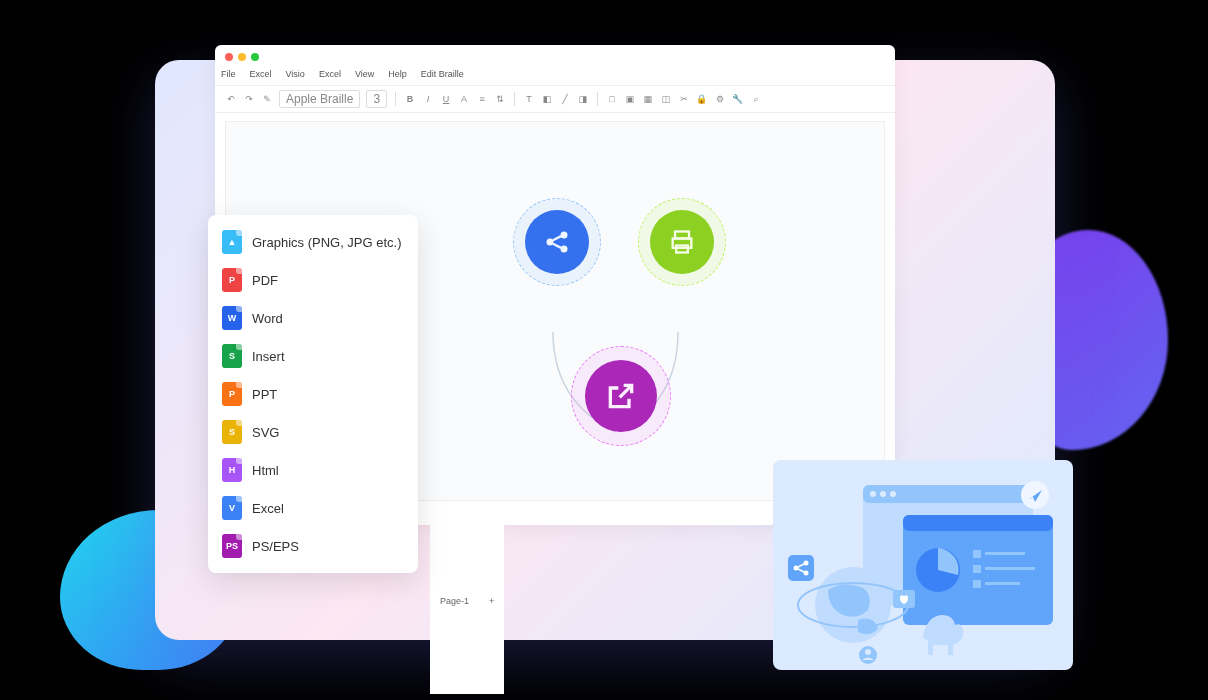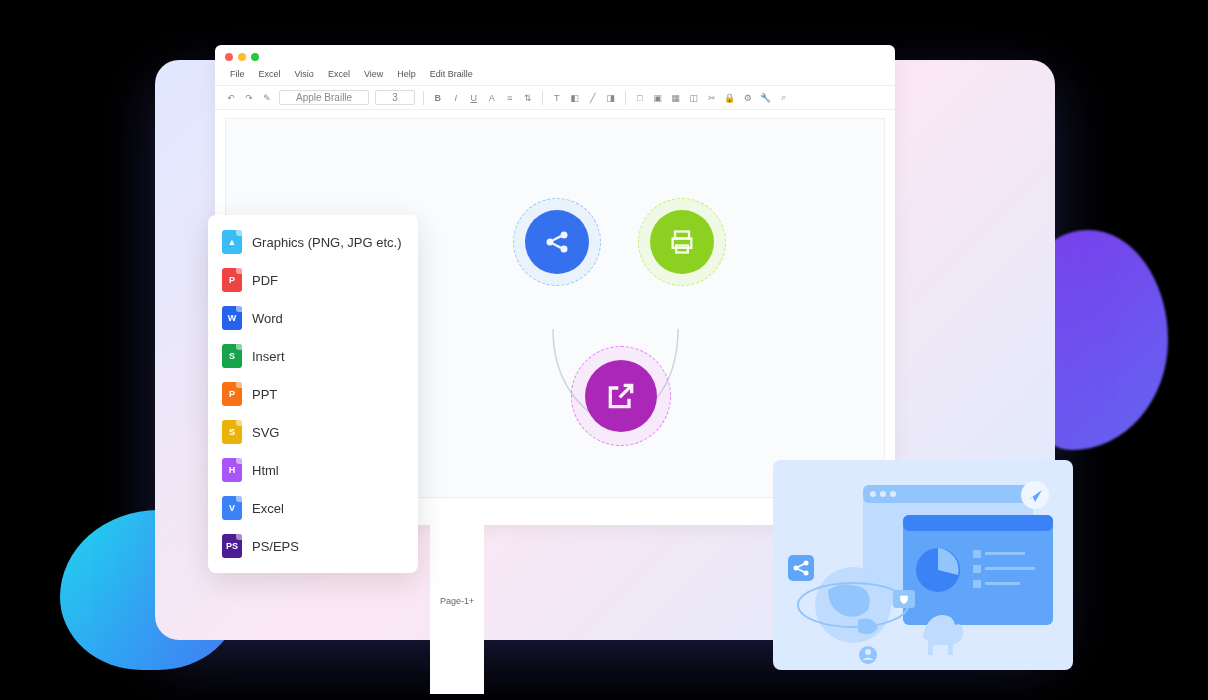--- a/index.html
+++ b/index.html
@@ -65,41 +65,41 @@
       padding: 8px 10px;
     }
     .win-dots span { width: 8px; height: 8px; border-radius: 50%; display: block; }
     .dot-r { background: #ff5f56; }
     .dot-y { background: #ffbd2e; }
     .dot-g { background: #27c93f; }
     
     .menu-bar {
       display: flex;
       gap: 14px;
-      padding: 0 15px 6px;
+      padding: 0 6px 6px;
       font-size: 9px;
       color: #555;
     }
     .menu-bar span { cursor: default; }
     
     .toolbar {
       display: flex;
       align-items: center;
       gap: 6px;
       padding: 4px 10px;
       border-top: 1px solid #eee;
       border-bottom: 1px solid #eee;
       font-size: 9px;
       color: #666;
       flex-wrap: nowrap;
       overflow: hidden;
     }
     .toolbar .sep { width: 1px; height: 14px; background: #ddd; margin: 0 2px; }
     .toolbar .ico { width: 12px; height: 12px; display: inline-flex; align-items: center; justify-content: center; color: #888; }
-    .toolbar .font-box { border: 1px solid #ddd; padding: 1px 16px; font-size: 10px; color: #888; border-radius: 2px;}
+    .toolbar .font-box { border: 1px solid #ddd; padding: 1px 6px; font-size: 12px; color: #888; border-radius: 2px;}
     
     .canvas {
       position: relative;
       height: 380px;
       margin: 8px 10px;
       background: #fafbfc;
       border: 1px solid #eee;
     }
     
     .node {
@@ -126,21 +126,21 @@
     
     .page-tabs {
       position: absolute;
       bottom: 6px;
       left: 215px;
       font-size: 9px;
       color: #666;
       background: #fff;
       padding: 4px 10px;
       display: flex;
-      gap: 0;
+      gap: 20px;
       align-items: center;
       z-index: 3;
     }
     
     .export-menu {
       position: absolute;
       left: 208px;
       top: 215px;
       width: 210px;
       background: #fff;
@@ -317,21 +317,21 @@
   </div>
   <div class="export-item">
     <span class="file-ico" style="background:#a855f7">H</span>
     <span>Html</span>
   </div>
   <div class="export-item">
     <span class="file-ico" style="background:#3b82f6">V</span>
     <span>Excel</span>
   </div>
   <div class="export-item">
-    <span class="file-ico" style="background:#4c1d95">PS</span>
+    <span class="file-ico" style="background:#a21caf">PS</span>
     <span>PS/EPS</span>
   </div>
 </div>
 
 <div class="illus">
   <svg viewBox="0 0 300 210">
 
     <rect x="90" y="25" width="170" height="120" rx="6" fill="#bfdbfe"></rect>
     <rect x="90" y="25" width="170" height="18" rx="6" fill="#93c5fd"></rect>
     <circle cx="100" cy="34" r="3" fill="#dbeafe"></circle>

